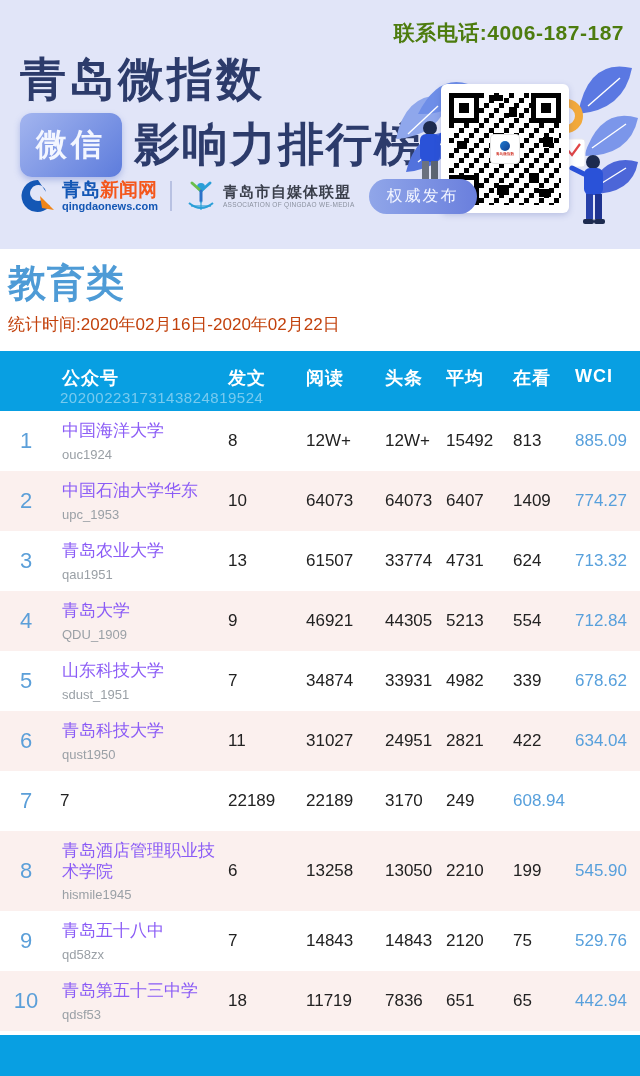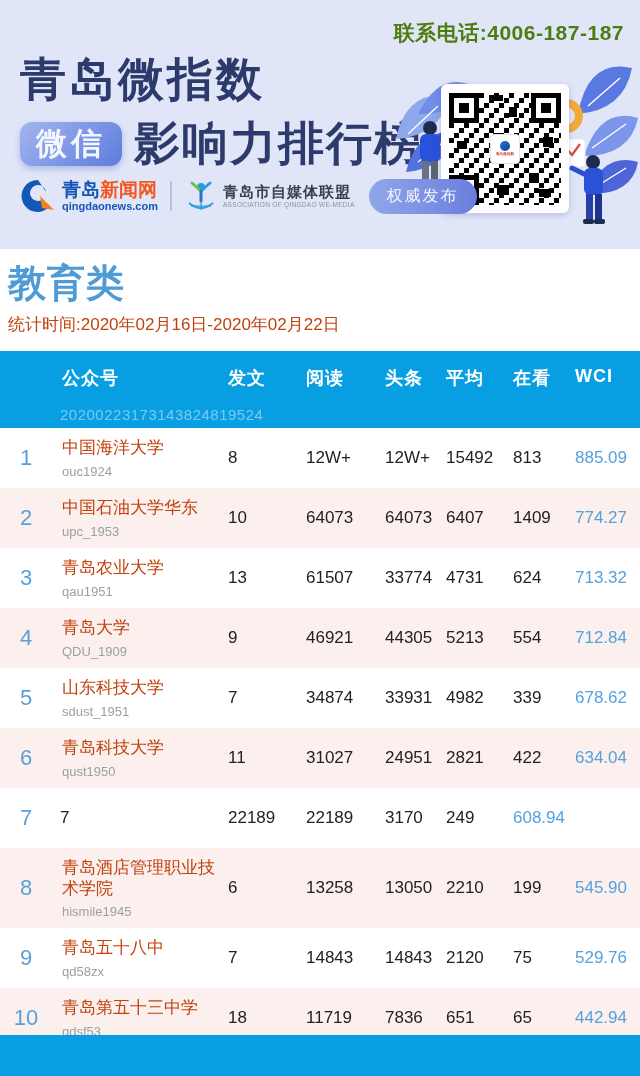--- a/index.html
+++ b/index.html
@@ -5,21 +5,21 @@
   * { margin:0; padding:0; box-sizing:border-box; }
   html,body { font-family:"Liberation Sans","DejaVu Sans",sans-serif; }
   .page { position:relative; width:640px; height:1076px; background:#ffffff; overflow:hidden; }
 
   
   .banner { position:relative; width:640px; height:249px; background:#e1e5f8; overflow:hidden; }
   .phone { position:absolute; top:19px; right:16px; font-size:21px; font-weight:bold; color:#4d7c0f; letter-spacing:.5px; }
   .title-block { position:absolute; left:20px; top:56px; }
   .title-line1 { font-family:"Liberation Serif","DejaVu Serif",serif; font-weight:900; font-size:46px; line-height:1.05; color:#2c3b6b; letter-spacing:3px; }
   .title-line2 { display:flex; align-items:center; margin-top:9px; }
-  .wechat-badge { display:inline-flex; align-items:center; justify-content:center; width:102px; height:44px; border-radius:12px; background:linear-gradient(135deg,#a3b5ef,#5d7cdc); color:#f3f6ff; font-size:31px; font-weight:bold; letter-spacing:4px; box-shadow:0 3px 6px rgba(80,105,200,.35); }
+  .wechat-badge { display:inline-flex; align-items:center; justify-content:center; width:102px; height:64px; border-radius:12px; background:linear-gradient(135deg,#a3b5ef,#5d7cdc); color:#f3f6ff; font-size:31px; font-weight:bold; letter-spacing:4px; box-shadow:0 3px 6px rgba(80,105,200,.35); }
   .title-rest { font-family:"Liberation Serif","DejaVu Serif",serif; font-weight:900; font-size:46px; color:#2c3b6b; margin-left:12px; letter-spacing:2px; }
 
   .logo-row { position:absolute; left:20px; top:178px; display:flex; align-items:center; }
   .qd-logo { display:flex; align-items:center; }
   .qd-logo-text { margin-left:6px; line-height:1; }
   .qd-cn { font-size:19px; font-weight:bold; }
   .qd-cn .b1 { color:#1457b5; }
   .qd-cn .b2 { color:#f4571c; }
   .qd-domain { font-size:11px; font-weight:bold; color:#1457b5; margin-top:2px; }
   .logo-divider { width:2px; height:30px; background:#b8c1e2; margin:0 12px; }
@@ -35,31 +35,31 @@
   .qr-center .dot { width:10px; height:10px; border-radius:50%; background:linear-gradient(135deg,#1f7ad0,#123f8f); }
   .qr-center .lbl { font-size:4px; color:#d23b2f; font-weight:bold; white-space:nowrap; transform:scale(.9); }
 
   
   .category-sec { padding:14px 8px 12px 8px; background:#fff; height:102px; }
   .category-title { font-size:38px; font-weight:bold; color:#4e9bd6; letter-spacing:1px; line-height:1.1; }
   .period { font-size:17px; color:#c2410c; margin-top:8px; }
 
   
   .grid { display:grid; grid-template-columns:52px 168px 78px 79px 61px 67px 62px 1fr; align-items:center; }
-  .thead { position:relative; height:77px; background:#089fe2; color:#ffffff; align-items:start; padding-top:15px; }
+  .thead { position:relative; height:60px; background:#089fe2; color:#ffffff; align-items:start; padding-top:15px; }
   .thead .c { font-size:18px; font-weight:bold; letter-spacing:1px; padding-left:8px; }
   .thead .c.first { padding-left:10px; }
   .watermark { position:absolute; left:60px; bottom:5px; font-size:15px; color:rgba(255,255,255,.45); letter-spacing:.5px; }
 
   .row { min-height:60px; background:#ffffff; }
   .row.alt { background:#fbf0ee; }
   .row.tall { min-height:80px; }
   .rank { font-size:22px; color:#5b9fd9; text-align:center; }
   .name-cell { padding:8px 4px 8px 10px; }
-  .acc-name { font-size:17px; color:#c2410c; line-height:1.25; }
+  .acc-name { font-size:17px; color:#8b5cf6; line-height:1.25; }
   .acc-id { font-size:13px; color:#9aa0a6; margin-top:5px; }
   .num { font-size:17px; color:#222222; padding-left:8px; }
   .wci { font-size:17px; color:#58a0dc; padding-left:8px; }
 
   .footer-bar { position:absolute; left:0; bottom:0; width:640px; height:41px; background:#089fe2; }
 </style>
 </head>
 <body>
 
 <div class="page">

